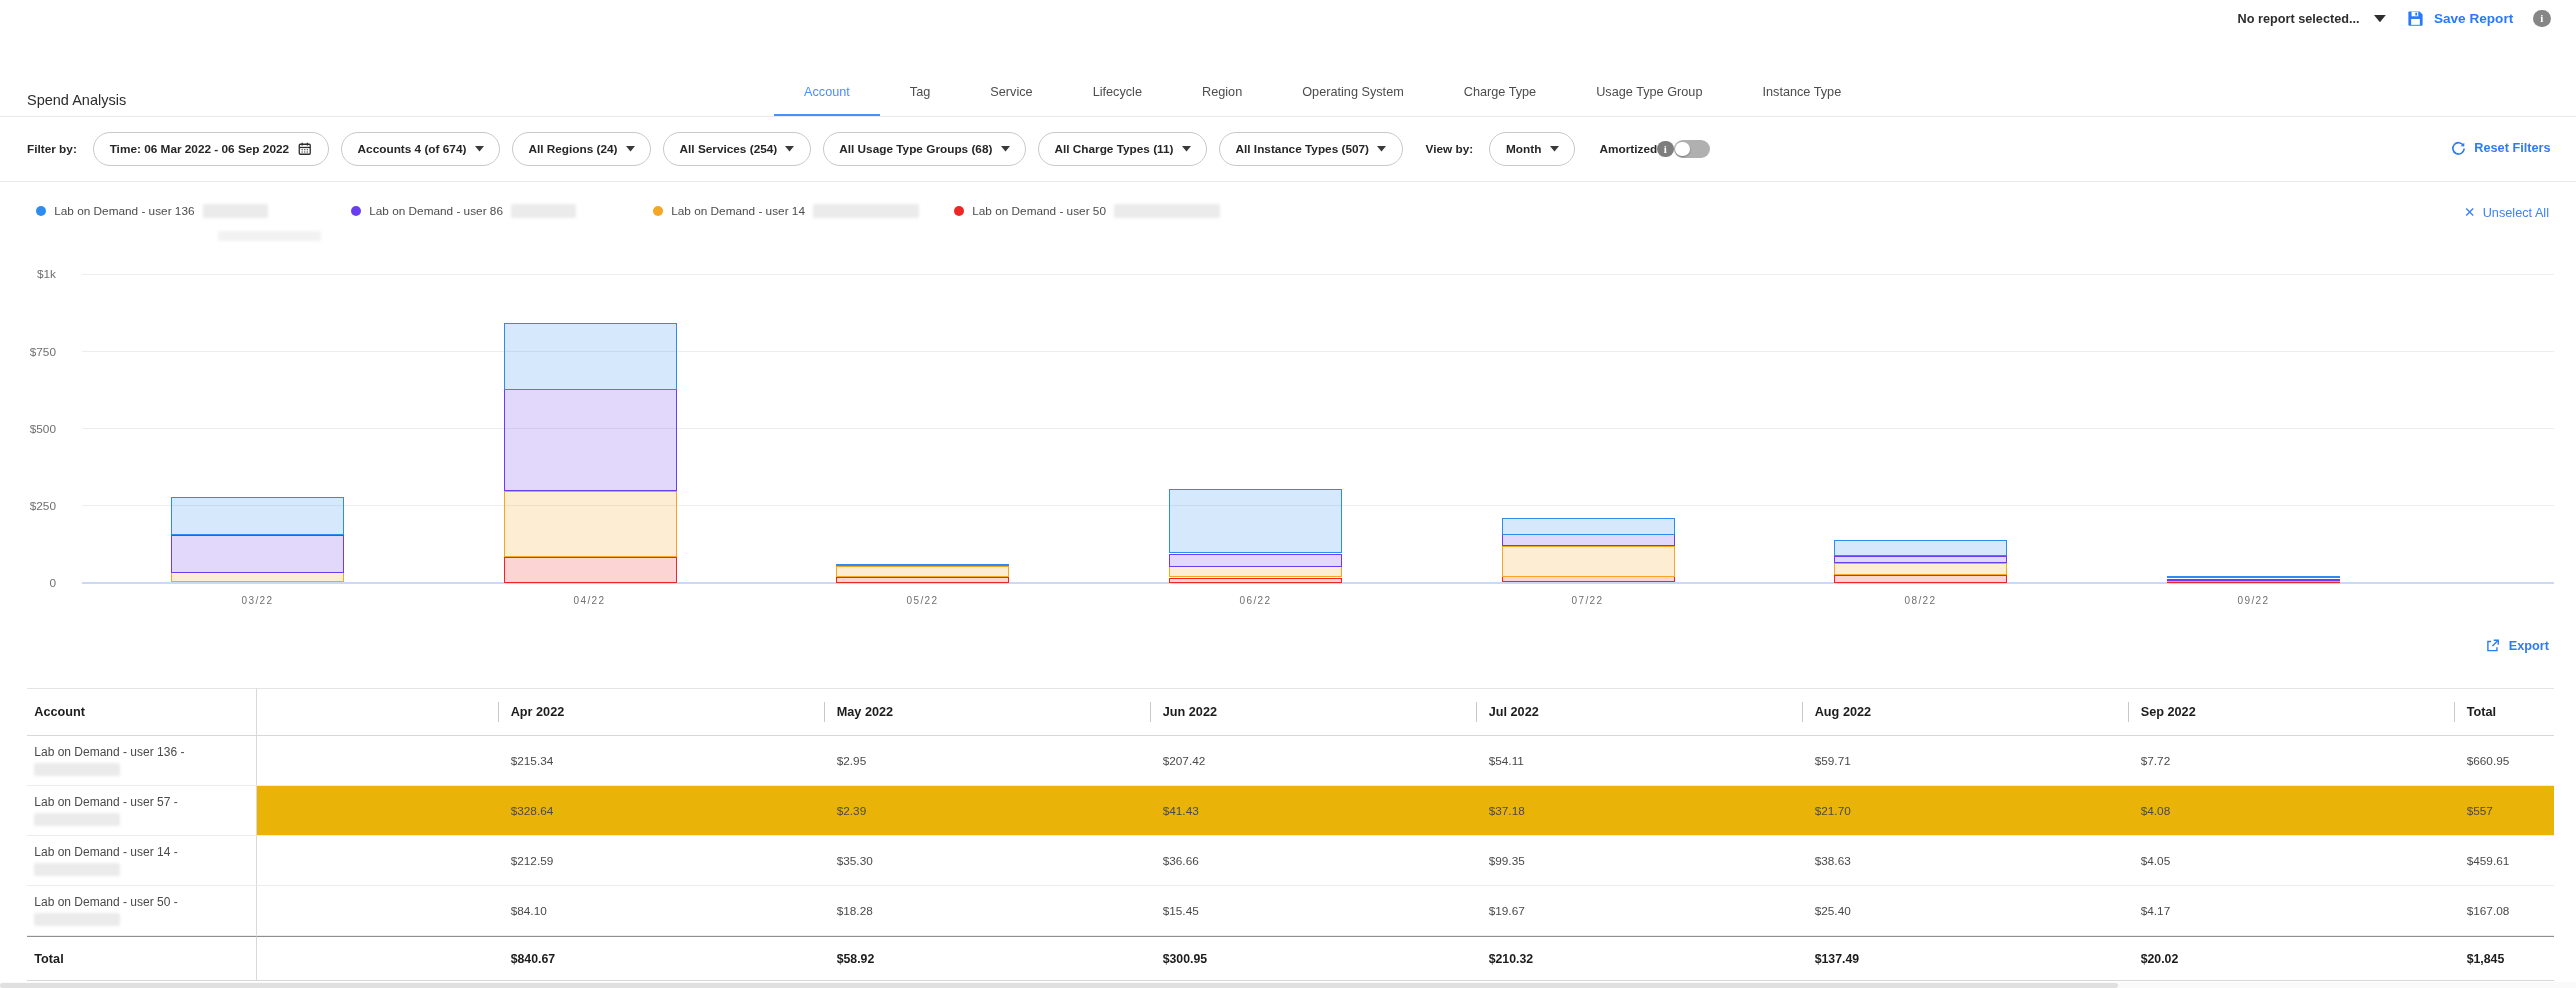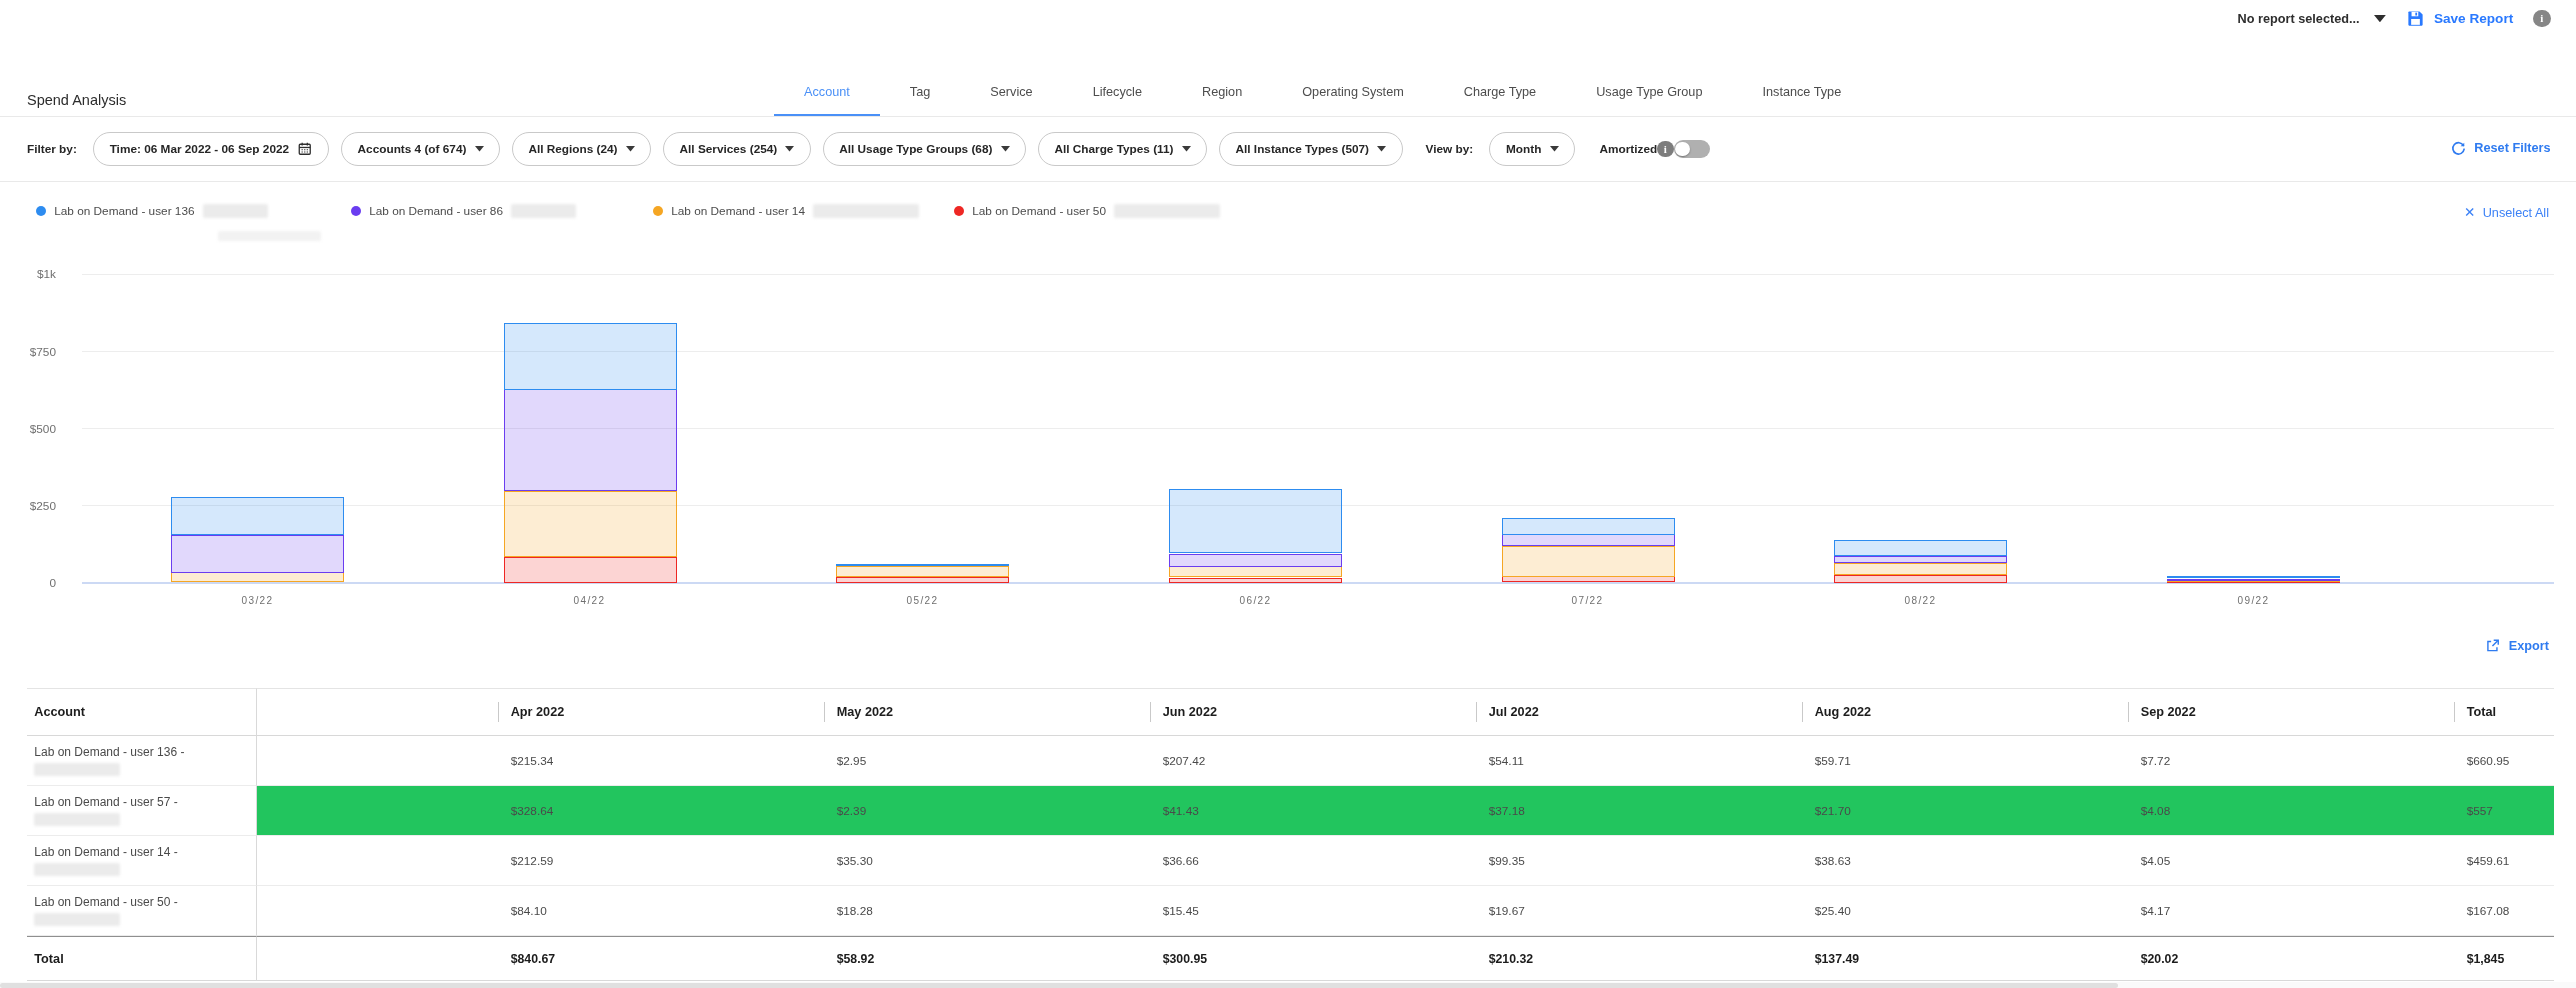--- a/index.html
+++ b/index.html
@@ -57,21 +57,21 @@
   .th{border-top:0.9px solid #e4e4e4;border-bottom:0.9px solid #d8d8d8;height:48px;display:flex;align-items:center;
     font-size:12.7px;font-weight:700;color:#1d1d1d;box-sizing:border-box;}
   .th-account{padding-left:7.3px;}
   .tick{width:0.9px;height:20px;background:#c9c9c9;margin-right:11.8px;flex:0 0 auto;}
   .td{height:50px;display:flex;align-items:center;font-size:11.8px;color:#4a4a4a;border-bottom:0.9px solid #ececec;box-sizing:border-box;}
   .td-month{padding-left:12.7px;}
   .td-account{flex-direction:column;align-items:flex-start;justify-content:center;gap:4.5px;padding-left:7.3px;}
   .brd-r{border-right:0.9px solid #d9d9d9;}
   .acct-name{font-size:12px;color:#4a4a4a;white-space:nowrap;}
   .acct-blur{width:86px;height:12.7px;}
-  .hl{background:#22c55e;}
+  .hl{background:#eab308;}
   .td-total{border-top:1.8px solid #8f8f8f;border-bottom:0.9px solid #d8d8d8;height:45px;font-weight:700;color:#1c1c1c;font-size:12.3px;}
   .total-label{padding-left:7.3px;font-size:12.7px;}
   
   #hscroll{position:absolute;left:0;top:982px;width:2576px;height:7.3px;background:#fafafa;}
   #hscroll .thumb{position:absolute;left:0;top:0.9px;width:2118px;height:5.5px;background:#e0e0e0;border-radius:2.7px;cursor:pointer;}
 </style>
 </head>
 <body>
 
 <div id="topbar">

